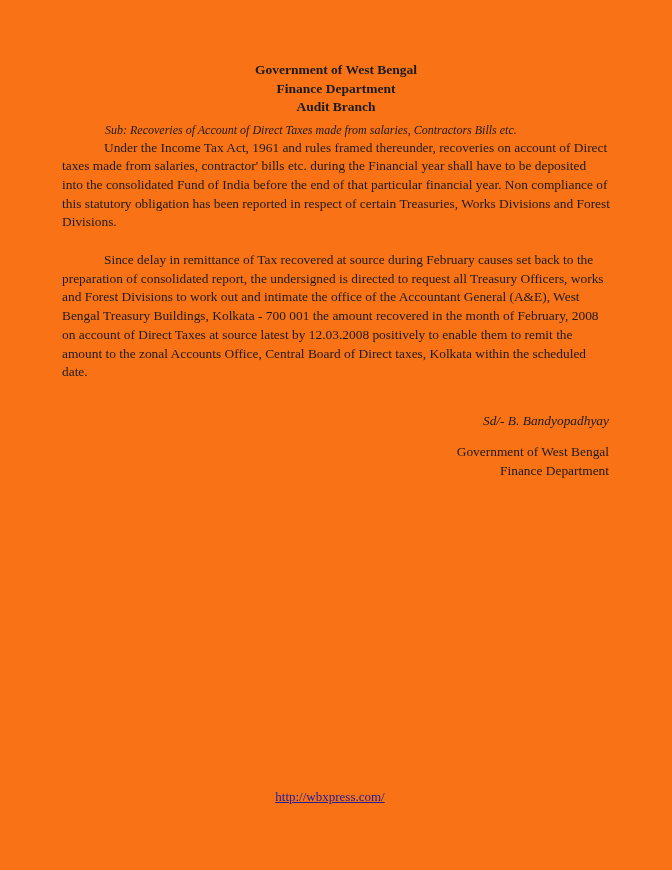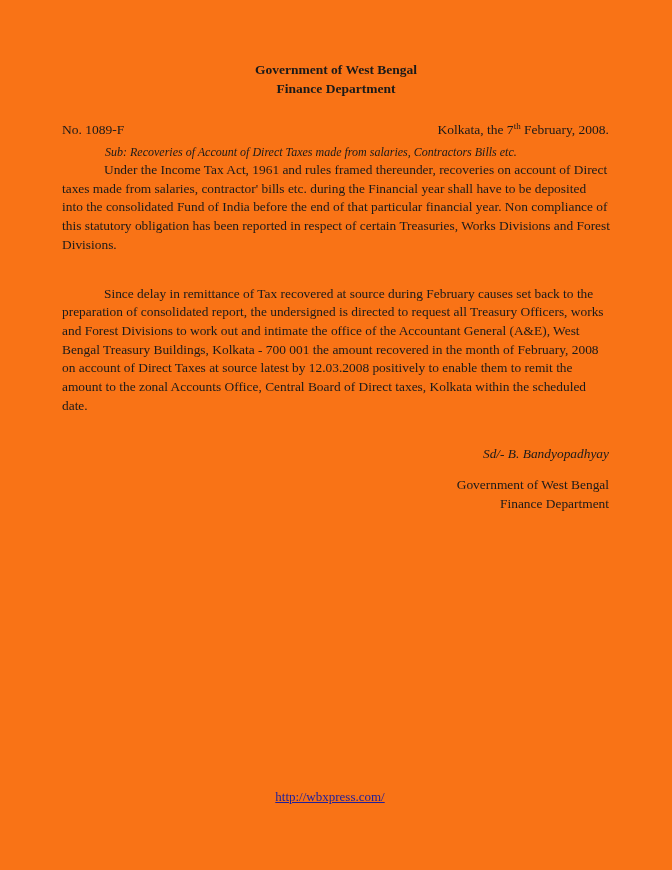--- a/index.html
+++ b/index.html
@@ -65,21 +65,21 @@
     padding-left: 43px;
   }
 
   
   .para {
     font-size: 13.4px;
     line-height: 18.7px;
     text-indent: 42px;
     text-align: left;
   }
-  .para.tight { margin-top: 30px; }
+  .para.tight { margin-top: 19px; }
 
   
   .signature {
     font-style: italic;
     font-size: 13.4px;
     line-height: 18px;
     text-align: right;
     margin-top: 30px;
     padding-right: 1px;
   }
@@ -109,26 +109,23 @@
 </style>
 </head>
 <body>
 
 <div class="page">
   <div class="content">
 
     <div class="letterhead">
       <div>Government of West Bengal</div>
       <div>Finance Department</div>
+      <div>Audit Branch</div>
     </div>
 
-    <div class="refrow">
-      <span class="ref">No. 1089-F</span>
-      <span class="date"><span>Kolkata, the 7</span><span class="sup">th</span><span> February, 2008.</span></span>
-    </div>
 
     <div class="subject">Sub: Recoveries of Account of Direct Taxes made from salaries, Contractors Bills etc.</div>
 
     <div class="para">Under the Income Tax Act, 1961 and rules framed thereunder, recoveries on account of Direct taxes made from salaries, contractor' bills etc. during the Financial year shall have to be deposited into the consolidated Fund of India before the end of that particular financial year. Non compliance of this statutory obligation has been reported in respect of certain Treasuries, Works Divisions and Forest Divisions.</div>
 
     <div class="para tight">Since delay in remittance of Tax recovered at source during February causes set back to the preparation of consolidated report, the undersigned is directed to request all Treasury Officers, works and Forest Divisions to work out and intimate the office of the Accountant General (A&amp;E), West Bengal Treasury Buildings, Kolkata - 700 001 the amount recovered in the month of February, 2008 on account of Direct Taxes at source latest by 12.03.2008 positively to enable them to remit the amount to the zonal Accounts Office, Central Board of Direct taxes, Kolkata within the scheduled date.</div>
 
     <div class="signature">Sd/- B. Bandyopadhyay</div>
 
     <div class="designation">

